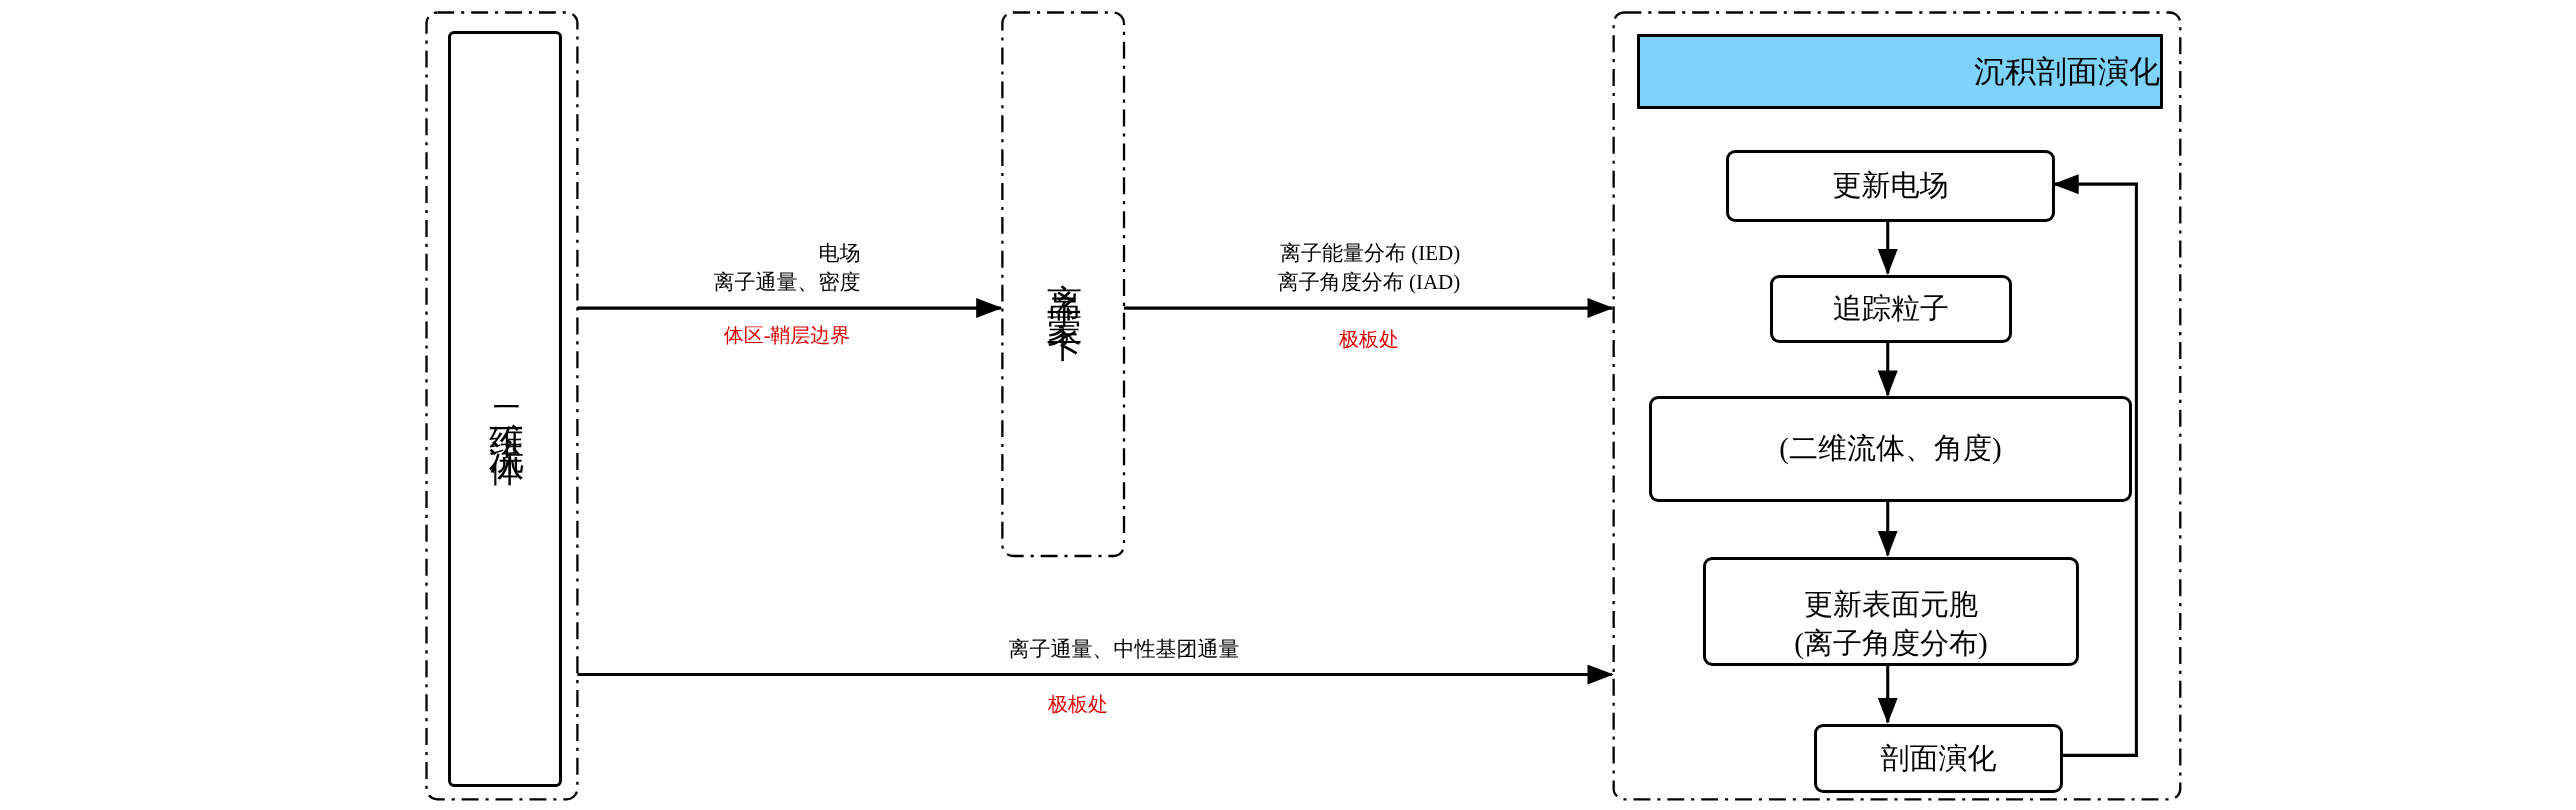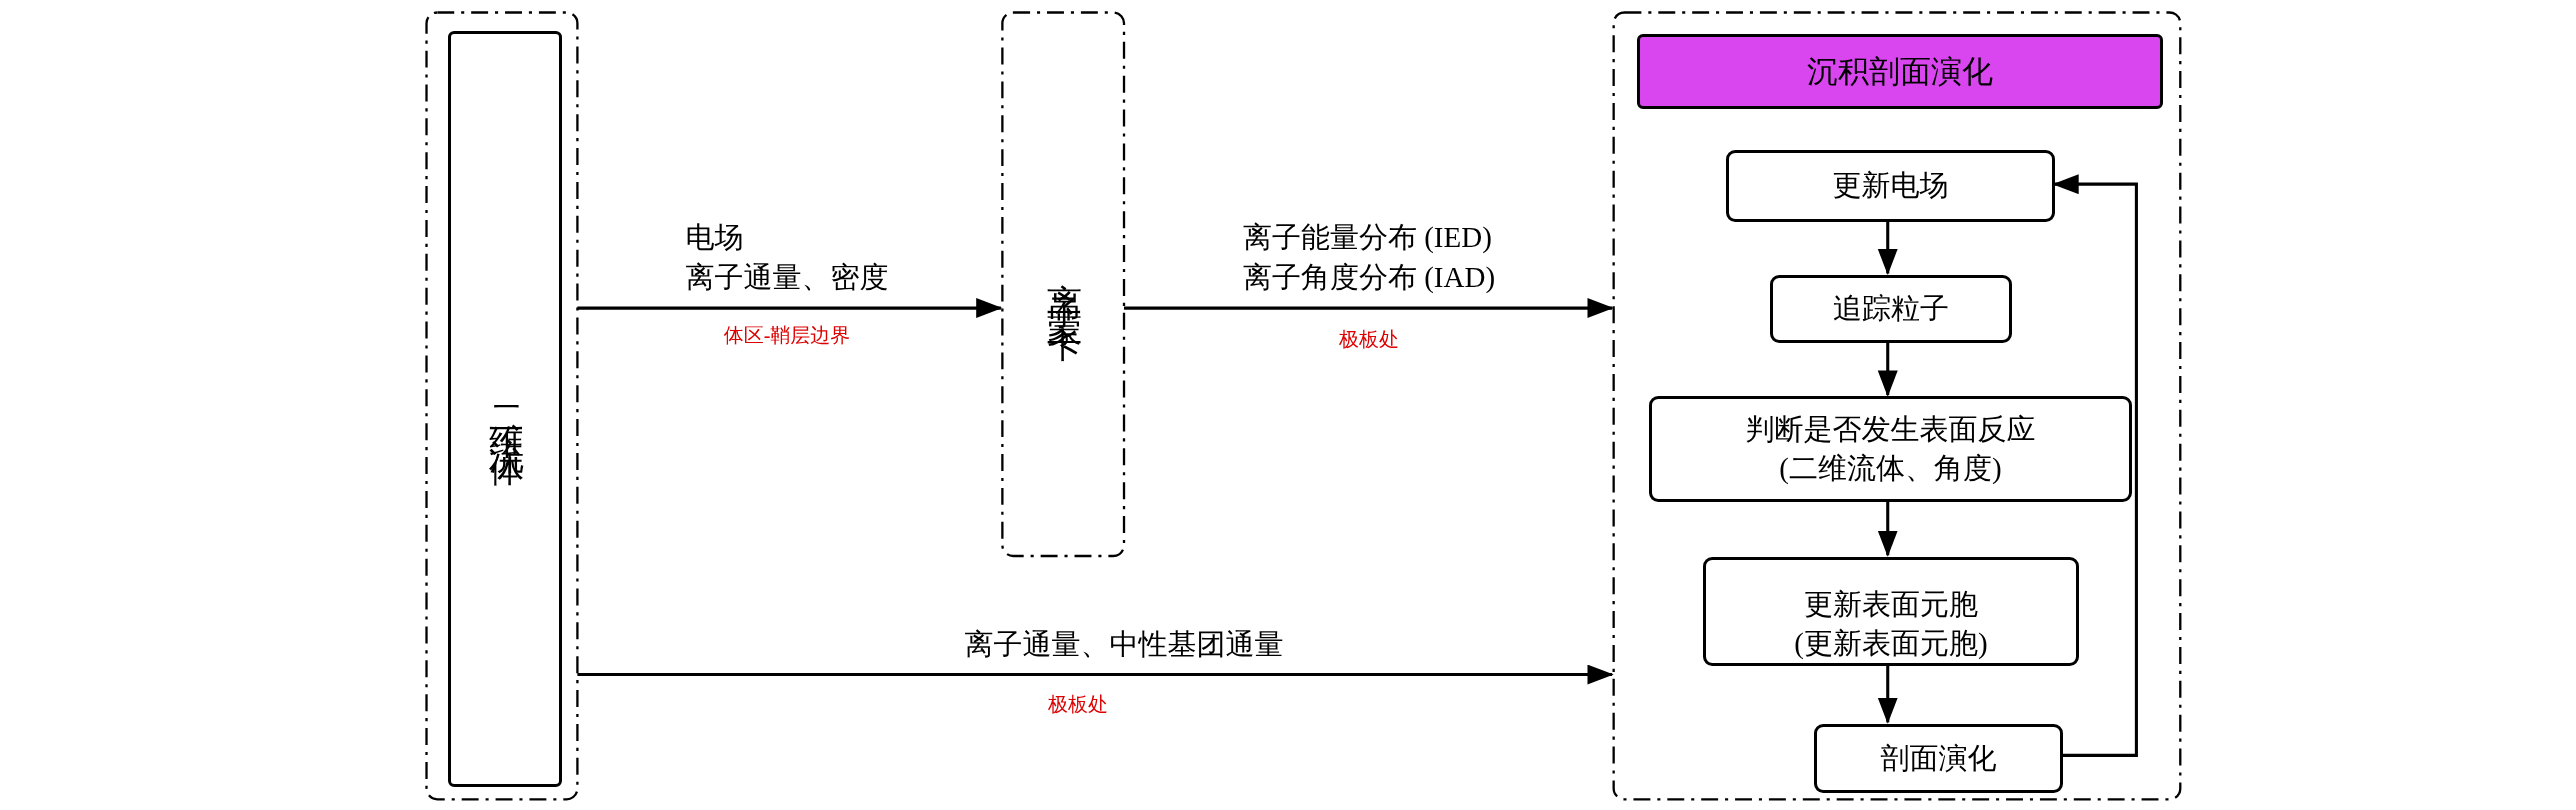--- a/index.html
+++ b/index.html
@@ -26,40 +26,40 @@
   }
   .solidbox{
     border:3.1px solid #000;
     border-radius:6.2px;
     background:#fff;
   }
 
   
   .titlebox{
     border:3.1px solid #000;
-    border-radius:6px;
-    background:#d946ef;
-    display:flex;align-items:center;justify-content:center;
+    border-radius:1px;
+    background:#7dd3fc;
+    display:flex;align-items:center;justify-content:flex-end;
     font-size:31px;
   }
   .flowbox{
     border:3.1px solid #000;
     border-radius:9.2px;
     background:#fff;
     display:flex;flex-direction:column;align-items:center;justify-content:center;
     font-size:29px;line-height:1.35;text-align:center;
     white-space:nowrap;
   }
 
   
   .arrow-label{
     position:absolute;
     transform:translate(-50%,-100%);
-    text-align:left;
-    font-size:29px;line-height:1.38;
+    text-align:right;
+    font-size:21px;line-height:1.38;
     white-space:nowrap;
   }
   .arrow-sublabel{
     position:absolute;
     transform:translateX(-50%);
     text-align:center;
     font-size:20px;
     white-space:nowrap;
     color:#dd0000;
   }
@@ -106,27 +106,26 @@
 
   <div class="abs flowbox" style="left:1726px;top:150px;width:323px;height:66px;">
     <span>更新电场</span>
   </div>
 
   <div class="abs flowbox" style="left:1770px;top:275px;width:236px;height:62px;">
     <span>追踪粒子</span>
   </div>
 
   <div class="abs flowbox" style="left:1649px;top:396px;width:477px;height:100px;">
-    <span>判断是否发生表面反应</span>
     <span>(二维流体、角度)</span>
   </div>
 
   <div class="abs flowbox" style="left:1703px;top:557px;width:370px;height:103px;justify-content:flex-end;">
     <span>更新表面元胞</span>
-    <span>(更新表面元胞)</span>
+    <span>(离子角度分布)</span>
   </div>
 
   <div class="abs flowbox" style="left:1814px;top:724px;width:243px;height:63px;">
     <span>剖面演化</span>
   </div>
 
   <div class="arrow-label" style="left:787px;top:297px;">
     <div>电场</div>
     <div>离子通量、密度</div>
   </div>

